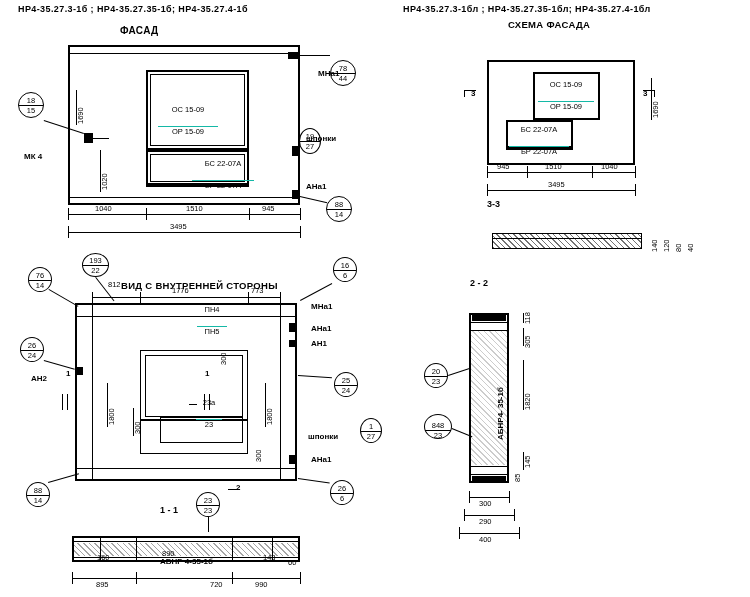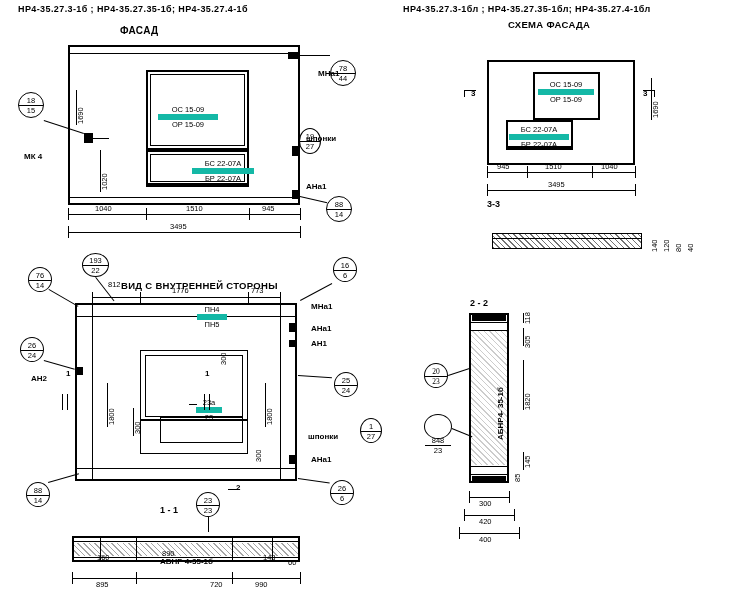--- a/index.html
+++ b/index.html
@@ -10,21 +10,21 @@
   .ln{position:absolute;background:#000;}
   .hl{height:1px;}
   .vl{width:1px;}
   .hl2{height:2px;}
   .box{position:absolute;border:1px solid #000;box-sizing:border-box;}
   .box2{position:absolute;border:2px solid #000;box-sizing:border-box;}
   .cal{position:absolute;border:1px solid #000;border-radius:50%;box-sizing:border-box;text-align:center;}
   .cal .a{font-size:7.5px;line-height:9px;display:block;}
   .cal .b{font-size:7.5px;line-height:9px;display:block;border-top:1px solid #000;}
   .lbl{position:absolute;font-size:7.5px;line-height:9px;text-align:center;white-space:nowrap;}
-  .lbl .b{border-top:6px solid #14b8a6;}
+  .lbl .b{border-top:1px solid #14b8a6;margin-top:12px;}
   .dim{position:absolute;font-size:7.5px;white-space:nowrap;}
   .vtxt{position:absolute;font-size:7.5px;white-space:nowrap;transform-origin:0 0;transform:rotate(-90deg);}
   .vtxtb{position:absolute;font-size:8px;white-space:nowrap;font-weight:bold;transform-origin:0 0;transform:rotate(-90deg);}
   .hatch{position:absolute;background:repeating-linear-gradient(45deg,#000 0 1px,transparent 1px 4px);}
   .sec{position:absolute;font-size:9px;font-weight:bold;white-space:nowrap;}
 </style>
 </head>
 <body>
 
 <div class="ttl" style="left:18px;top:5px;">НР4-35.27.3-1б ;  НР4-35.27.35-1б;  НР4-35.27.4-1б</div>
@@ -274,21 +274,21 @@
 <div class="ln hl" style="left:72px;top:578px;width:228px;"></div>
 <div class="ln vl" style="left:72px;top:572px;height:12px;"></div>
 <div class="ln vl" style="left:136px;top:572px;height:12px;"></div>
 <div class="ln vl" style="left:232px;top:572px;height:12px;"></div>
 <div class="ln vl" style="left:300px;top:572px;height:12px;"></div>
 <div class="dim" style="left:96px;top:580px;">895</div>
 <div class="dim" style="left:162px;top:549px;">890</div>
 <div class="dim" style="left:210px;top:580px;">720</div>
 <div class="dim" style="left:255px;top:580px;">990</div>
 
-<div class="sec" style="left:470px;top:298px;">2 - 2</div>
+<div class="sec" style="left:470px;top:278px;">2 - 2</div>
 
 <div class="box2" style="left:469px;top:313px;width:40px;height:170px;"></div>
 <div class="ln hl" style="left:469px;top:322px;width:40px;"></div>
 <div class="ln hl" style="left:469px;top:330px;width:40px;"></div>
 <div class="ln hl" style="left:469px;top:466px;width:40px;"></div>
 <div class="ln hl" style="left:469px;top:474px;width:40px;"></div>
 <div class="box" style="left:472px;top:315px;width:34px;height:6px;background:#000;"></div>
 <div class="box" style="left:472px;top:476px;width:34px;height:6px;background:#000;"></div>
 <div class="hatch" style="left:470px;top:331px;width:38px;height:134px;opacity:.2;"></div>
 
@@ -304,28 +304,28 @@
 <div class="vtxt" style="left:523px;top:468px;">145</div>
 <div class="vtxt" style="left:513px;top:482px;">85</div>
 
 <div class="ln hl" style="left:469px;top:497px;width:40px;"></div>
 <div class="ln vl" style="left:469px;top:491px;height:12px;"></div>
 <div class="ln vl" style="left:509px;top:491px;height:12px;"></div>
 <div class="dim" style="left:479px;top:499px;">300</div>
 <div class="ln hl" style="left:464px;top:515px;width:50px;"></div>
 <div class="ln vl" style="left:464px;top:509px;height:12px;"></div>
 <div class="ln vl" style="left:514px;top:509px;height:12px;"></div>
-<div class="dim" style="left:479px;top:517px;">420</div>
+<div class="dim" style="left:479px;top:517px;">290</div>
 <div class="ln hl" style="left:459px;top:533px;width:60px;"></div>
 <div class="ln vl" style="left:459px;top:527px;height:12px;"></div>
 <div class="ln vl" style="left:519px;top:527px;height:12px;"></div>
 <div class="dim" style="left:479px;top:535px;">400</div>
 
-<div class="cal" style="left:424px;top:363px;width:24px;height:25px;font-family:Liberation Serif, serif;">
+<div class="cal" style="left:424px;top:363px;width:24px;height:25px;">
   <span class="a" style="margin-top:3px;">20</span>
   <span class="b">23</span>
 </div>
 <div class="ln hl" style="left:448px;top:375px;width:24px;transform:rotate(-18deg);transform-origin:0 0;"></div>
 <div class="cal" style="left:424px;top:414px;width:28px;height:25px;">
-  <span class="a" style="margin-top:21px;">848</span>
+  <span class="a" style="margin-top:6px;">848</span>
   <span class="b">23</span>
 </div>
 <div class="ln hl" style="left:452px;top:428px;width:22px;transform:rotate(22deg);transform-origin:0 0;"></div>
 
 </body></html>

